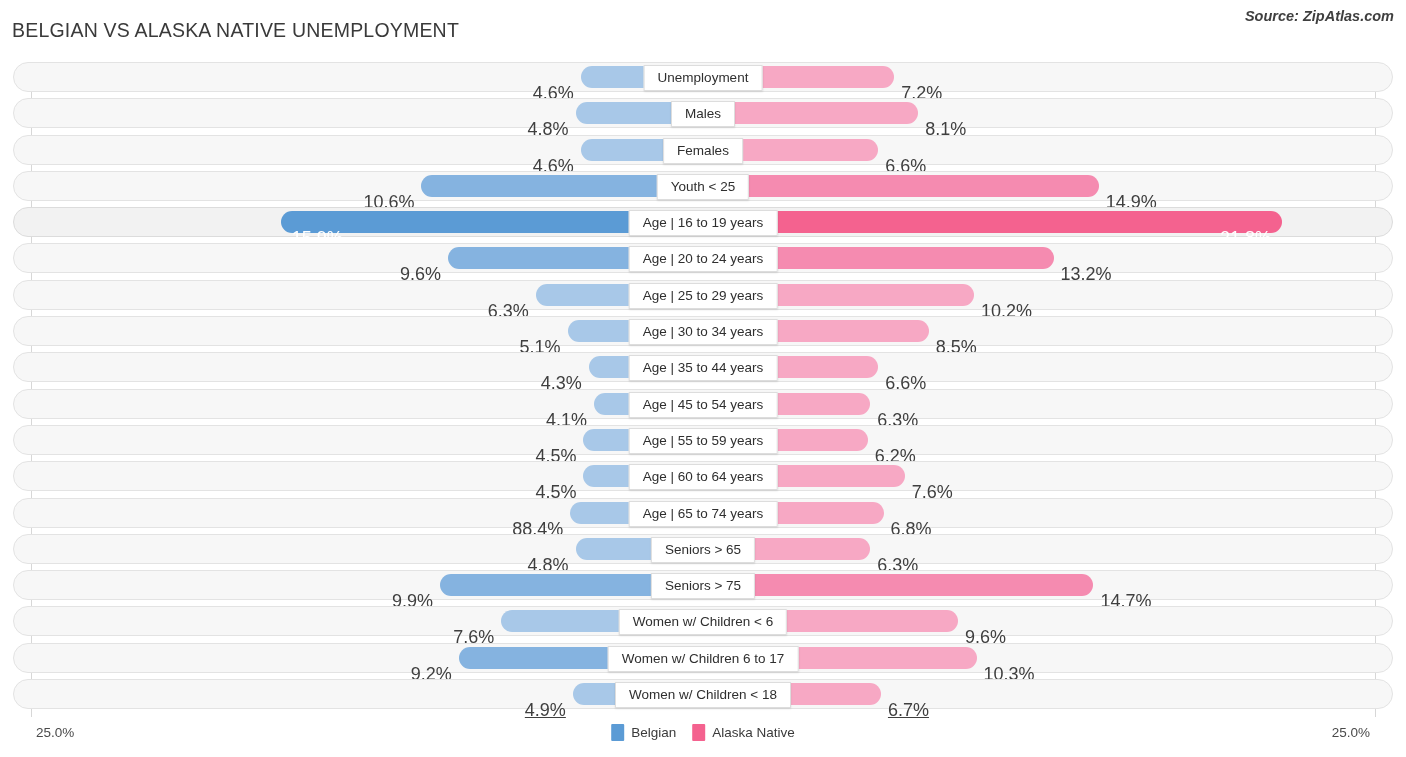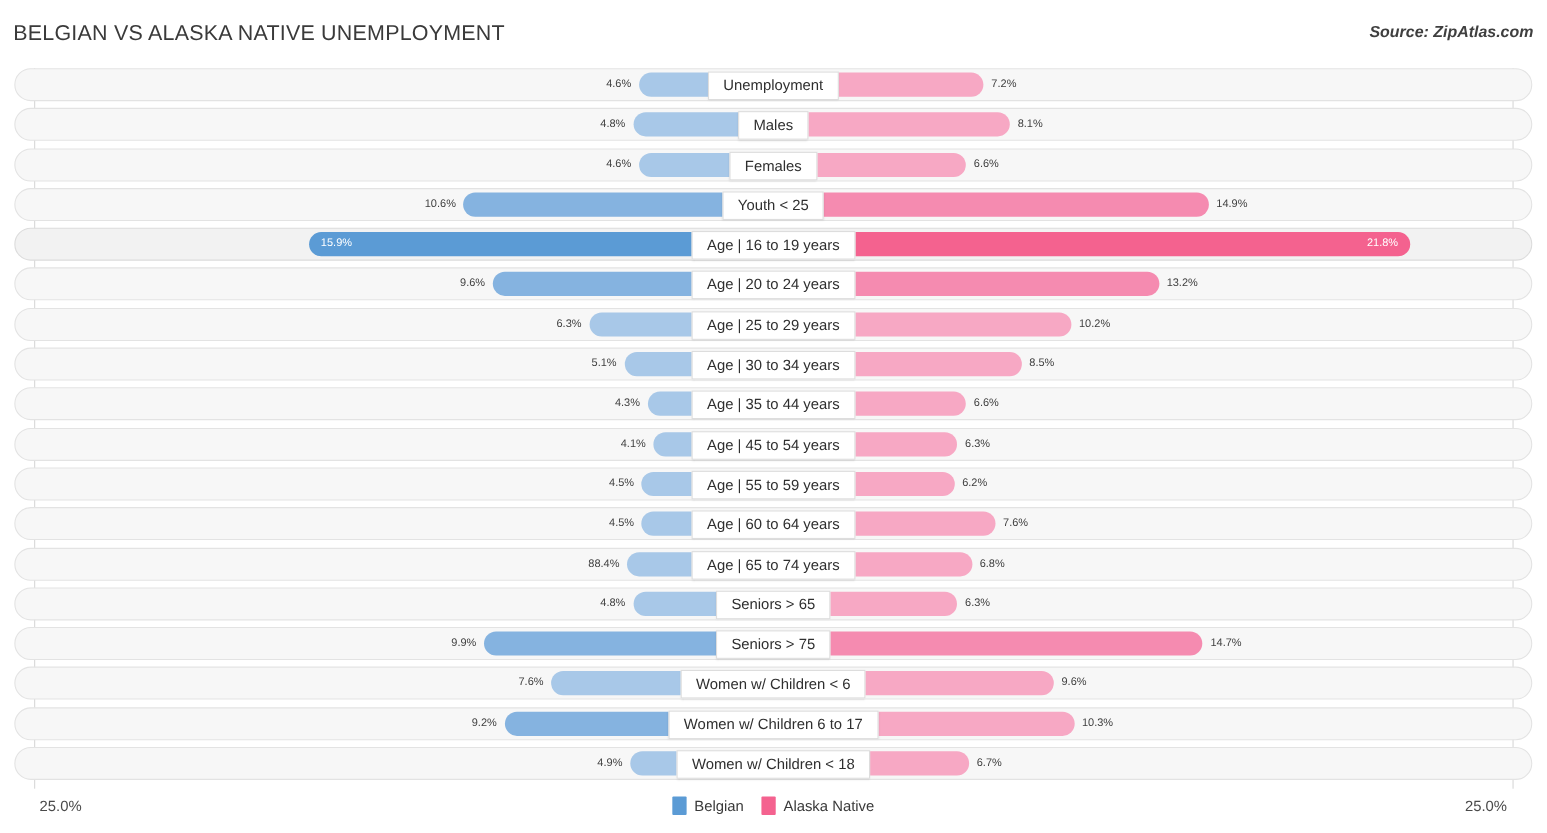--- a/index.html
+++ b/index.html
@@ -27,21 +27,21 @@
     left: 12px;
     top: 19px;
     font-size: 19.5px;
     color: #3a3a3a;
     letter-spacing: 0.2px;
     white-space: nowrap;
   }
   #source-label {
     position: absolute;
     right: 12px;
-    top: 22px;
+    top: 8px;
     font-size: 14.5px;
     font-style: italic;
     font-weight: bold;
     color: #3f3f3f;
     white-space: nowrap;
   }
 
   
   #plot {
     position: absolute;
@@ -93,26 +93,27 @@
   .bar-right {
     left: 50%;
     border-radius: 0 11px 11px 0;
   }
   .bar-cap-left  { border-radius: 11px; }
   .bar-cap-right { border-radius: 11px; }
 
   
   .val {
     position: absolute;
-    top: 0;
+    top: 16px;
     height: 22px;
     line-height: 22px;
-    font-size: 10px;
+    font-size: 18px;
     color: #3f3f3f;
     white-space: nowrap;
+    text-decoration: underline;
   }
   .val-left  { right: 100%; margin-right: 7px; }
   .val-right { left: 100%;  margin-left: 7px; }
   
   .val.inside {
     color: #ffffff;
     margin: 0;
   }
   .val.inside.val-left  { right: auto; left: 11px; }
   .val.inside.val-right { left: auto; right: 11px; }

